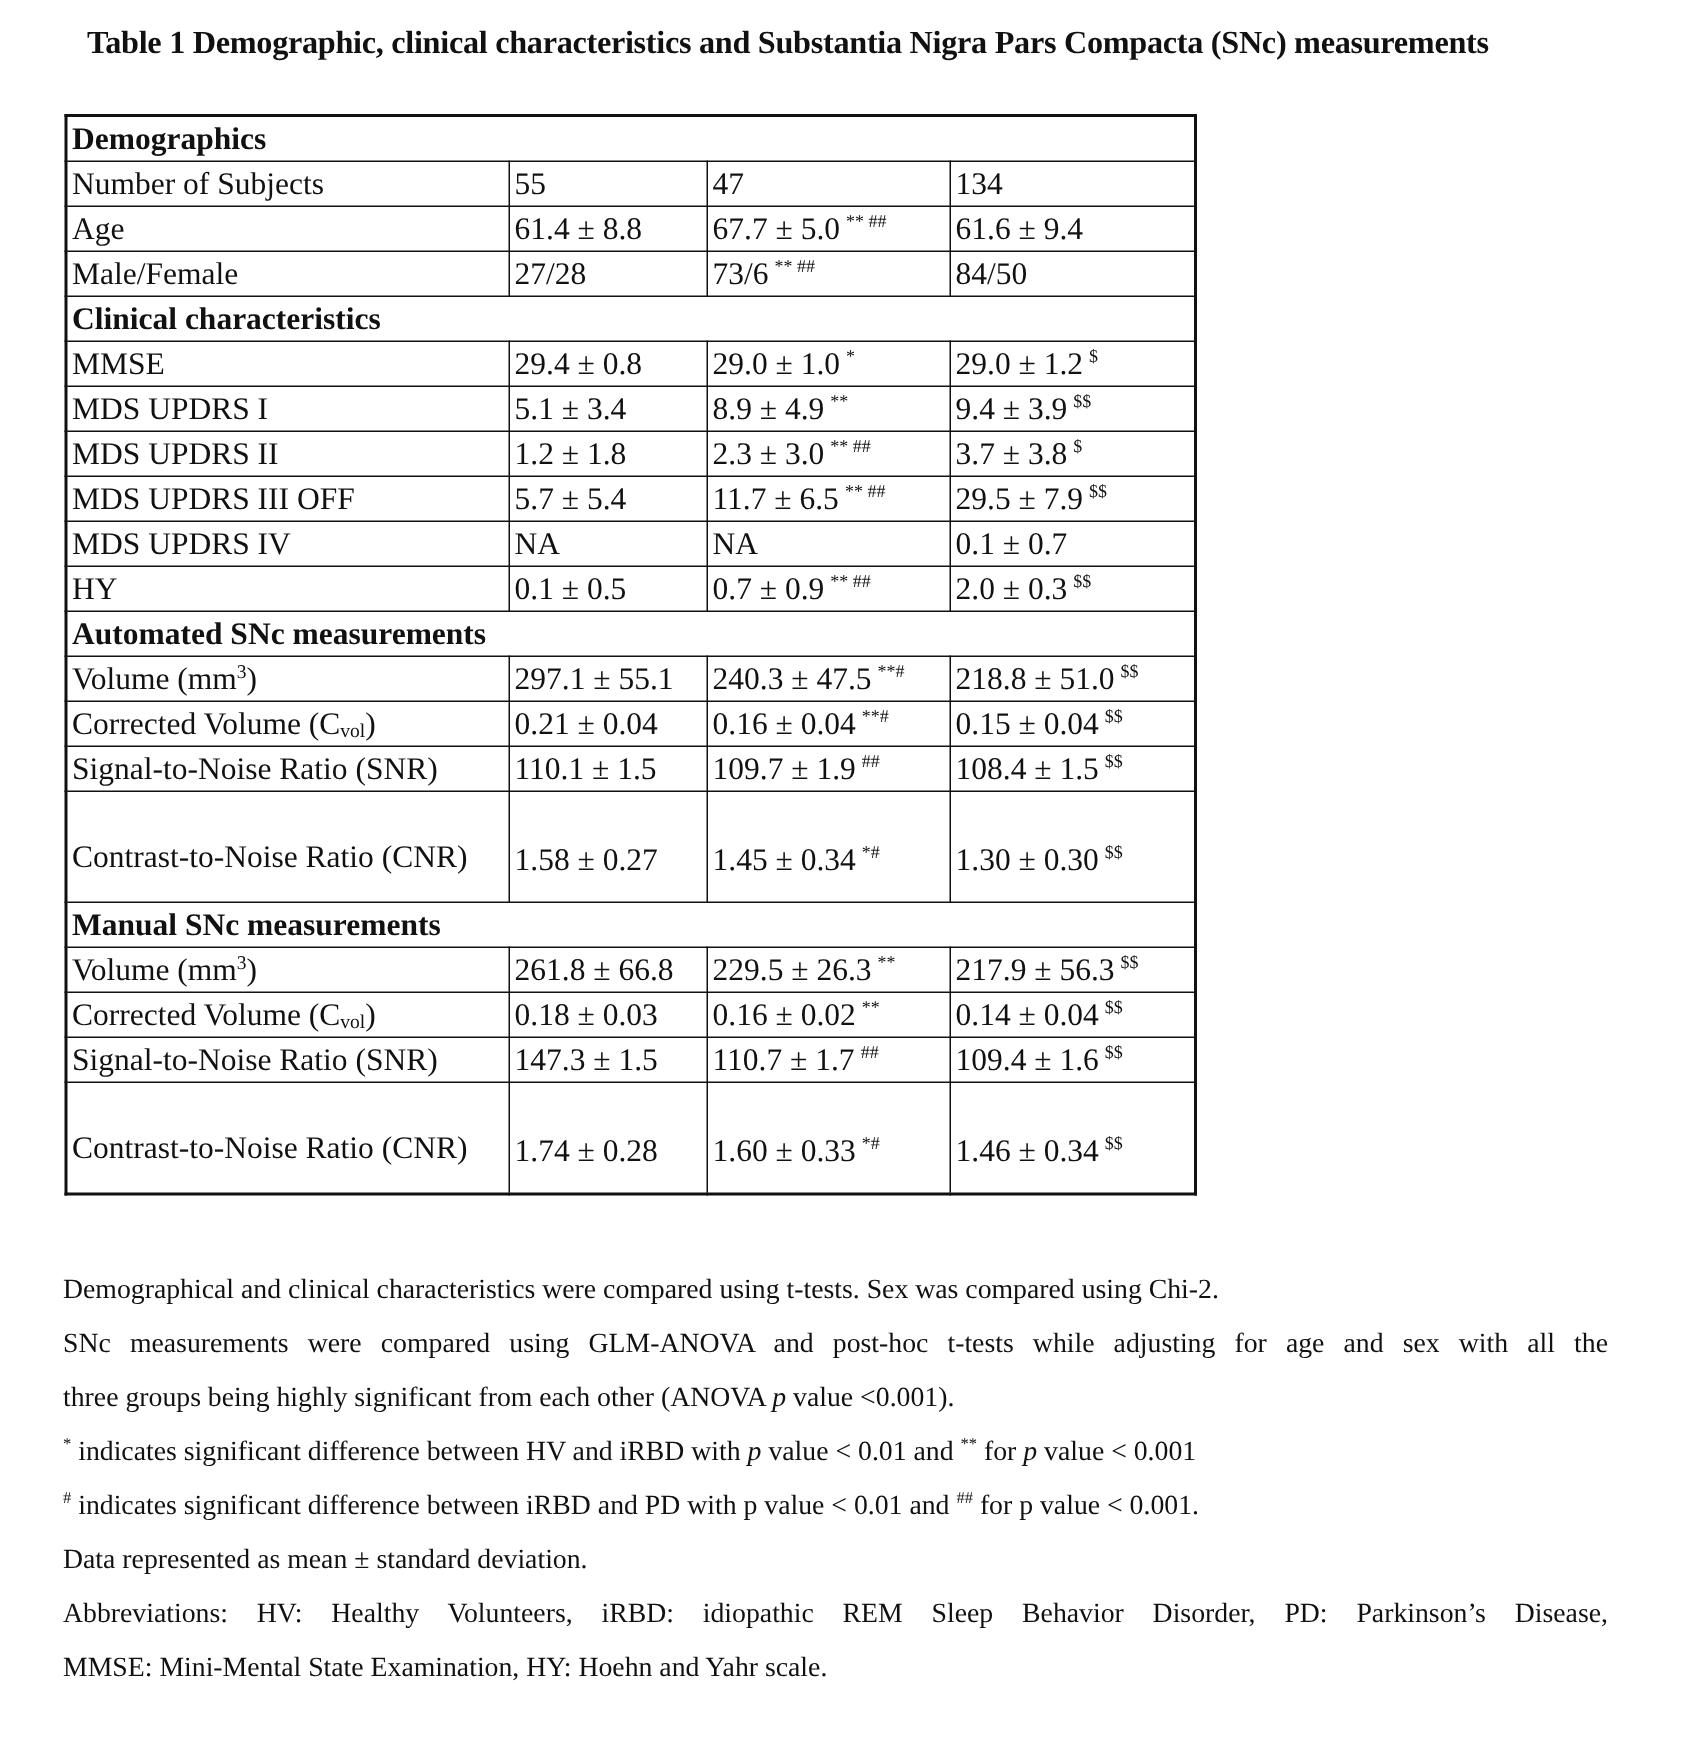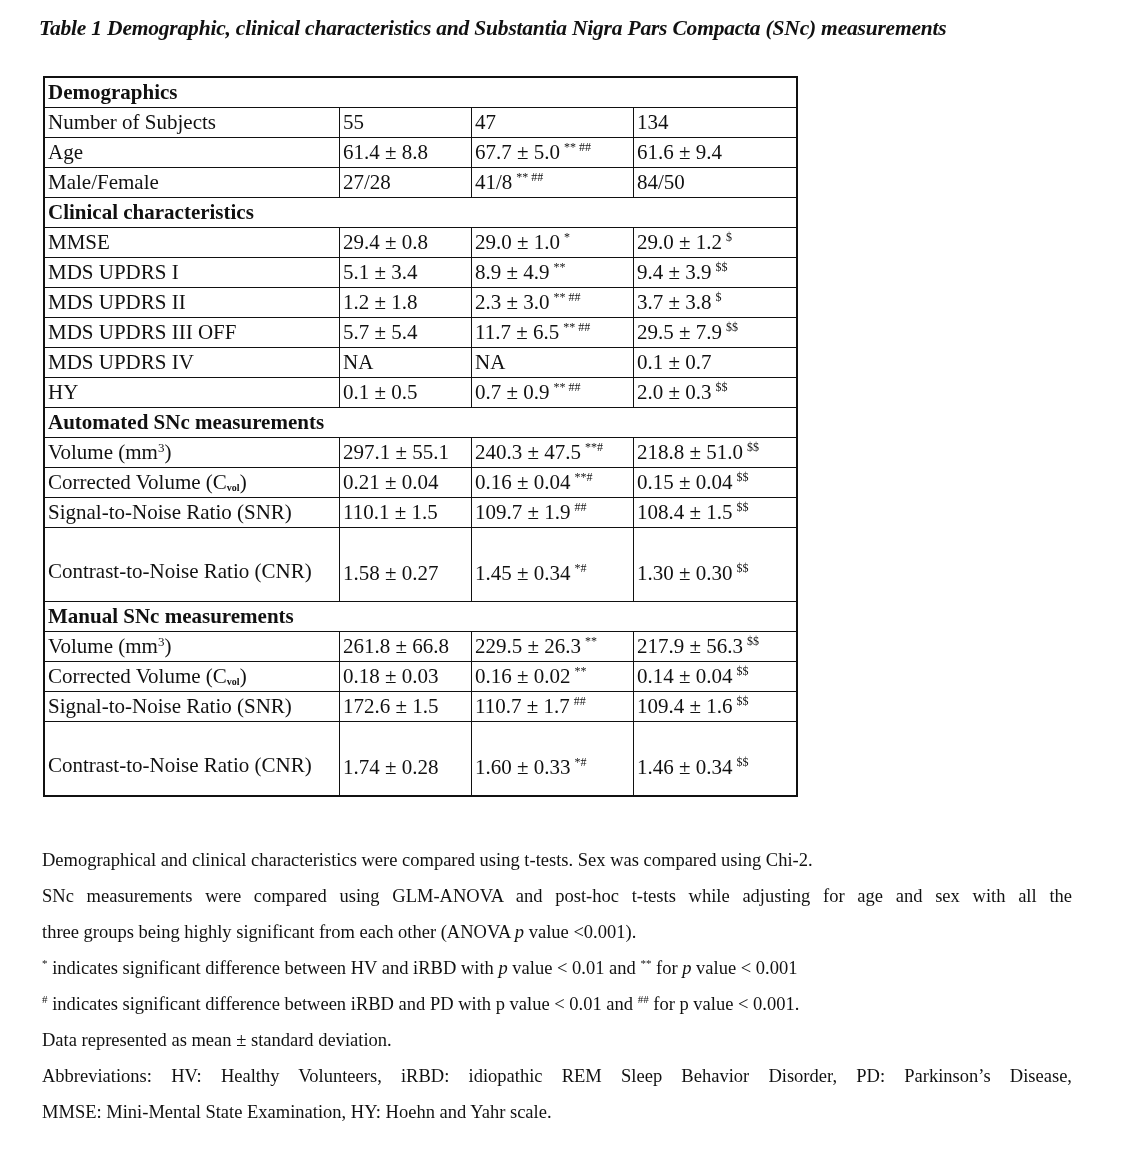--- a/index.html
+++ b/index.html
@@ -1,42 +1,42 @@
 <!DOCTYPE html>
 <html><head>
   <meta charset="utf-8">
   <style>
     html, body { margin: 0; padding: 0; background: #ffffff; }
     body {
       width: 1125px; height: 1166px; position: relative; overflow: hidden;
       font-family: "Liberation Serif", "DejaVu Serif", serif; color: #111;
     }
     .title {
-      position: absolute; left: 39px; top: 16px;
-      font-weight: bold; font-size: 21.5px; letter-spacing: -0.2px; white-space: nowrap; font-style: italic;
+      position: absolute; left: 58px; top: 16px;
+      font-weight: bold; font-size: 21.5px; letter-spacing: -0.2px; white-space: nowrap;
     }
     table.main {
       position: absolute; left: 43px; top: 76px;
       border-collapse: collapse; border: 2px solid #111;
       font-size: 21px; line-height: 1;
     }
     table.main td {
       border: 1.5px solid #111; padding: 0 3px; height: 29px; vertical-align: middle;
       white-space: nowrap;
     }
     table.main td.c0 { width: 288px; }
     table.main td.c1 { width: 125px; }
     table.main td.c2 { width: 155px; }
     table.main td.c3 { width: 156px; }
     tr.hdr td { font-weight: bold; height: 30px; }
     tr.section td { font-weight: bold; height: 29px; font-family: Liberation Serif, serif; }
     tr.tall td { height: 56px; vertical-align: bottom; padding-bottom: 17px; font-family: Liberation Serif, serif; }
     tr.tall td.c0 { white-space: normal; line-height: 1.2; }
     sup.m { font-size: 12px; vertical-align: 8px; margin-left: 4px; line-height: 0; }
-    .sub { font-size: 10px; vertical-align: -2px; font-weight: bold; }
+    .sub { font-size: 13px; vertical-align: -2px; }
     .supn { font-size: 13px; vertical-align: 7px; line-height: 0; }
     .notes {
       position: absolute; left: 42px; top: 842px; width: 1030px;
       font-size: 18.5px; line-height: 36px;
     }
     .notes p { margin: 0; }
     .notes .just { text-align: justify; text-align-last: justify; }
     .notes sup { font-size: 11px; vertical-align: 7px; line-height: 0; }
     .notes i { font-style: italic; }
   </style>
@@ -58,21 +58,21 @@
       </tr>
       <tr class="row">
         <td class="c0"><span>Age</span></td>
         <td class="c1"><span>61.4 ± 8.8</span></td>
         <td class="c2"><span>67.7 ± 5.0</span><sup class="m">** ##</sup></td>
         <td class="c3"><span>61.6 ± 9.4</span></td>
       </tr>
       <tr class="row">
         <td class="c0"><span>Male/Female</span></td>
         <td class="c1"><span>27/28</span></td>
-        <td class="c2"><span>41/8</span><sup class="m">** ##</sup></td>
+        <td class="c2"><span>73/6</span><sup class="m">** ##</sup></td>
         <td class="c3"><span>84/50</span></td>
       </tr>
       <tr class="section">
         <td colspan="4">Clinical characteristics</td>
       </tr>
       <tr class="row">
         <td class="c0"><span>MMSE</span></td>
         <td class="c1"><span>29.4 ± 0.8</span></td>
         <td class="c2"><span>29.0 ± 1.0</span><sup class="m">*</sup></td>
         <td class="c3"><span>29.0 ± 1.2</span><sup class="m">$</sup></td>
@@ -144,21 +144,21 @@
         <td class="c3"><span>217.9 ± 56.3</span><sup class="m">$$</sup></td>
       </tr>
       <tr class="row">
         <td class="c0"><span>Corrected Volume (C</span><span class="sub">vol</span><span>)</span></td>
         <td class="c1"><span>0.18 ± 0.03</span></td>
         <td class="c2"><span>0.16 ± 0.02</span><sup class="m">**</sup></td>
         <td class="c3"><span>0.14 ± 0.04</span><sup class="m">$$</sup></td>
       </tr>
       <tr class="row">
         <td class="c0"><span>Signal-to-Noise Ratio (SNR)</span></td>
-        <td class="c1"><span>172.6 ± 1.5</span></td>
+        <td class="c1"><span>147.3 ± 1.5</span></td>
         <td class="c2"><span>110.7 ± 1.7</span><sup class="m">##</sup></td>
         <td class="c3"><span>109.4 ± 1.6</span><sup class="m">$$</sup></td>
       </tr>
       <tr class="tall">
         <td class="c0"><span>Contrast-to-Noise Ratio (CNR)</span></td>
         <td class="c1"><span>1.74 ± 0.28</span></td>
         <td class="c2"><span>1.60 ± 0.33</span><sup class="m">*#</sup></td>
         <td class="c3"><span>1.46 ± 0.34</span><sup class="m">$$</sup></td>
       </tr>
     </tbody>

